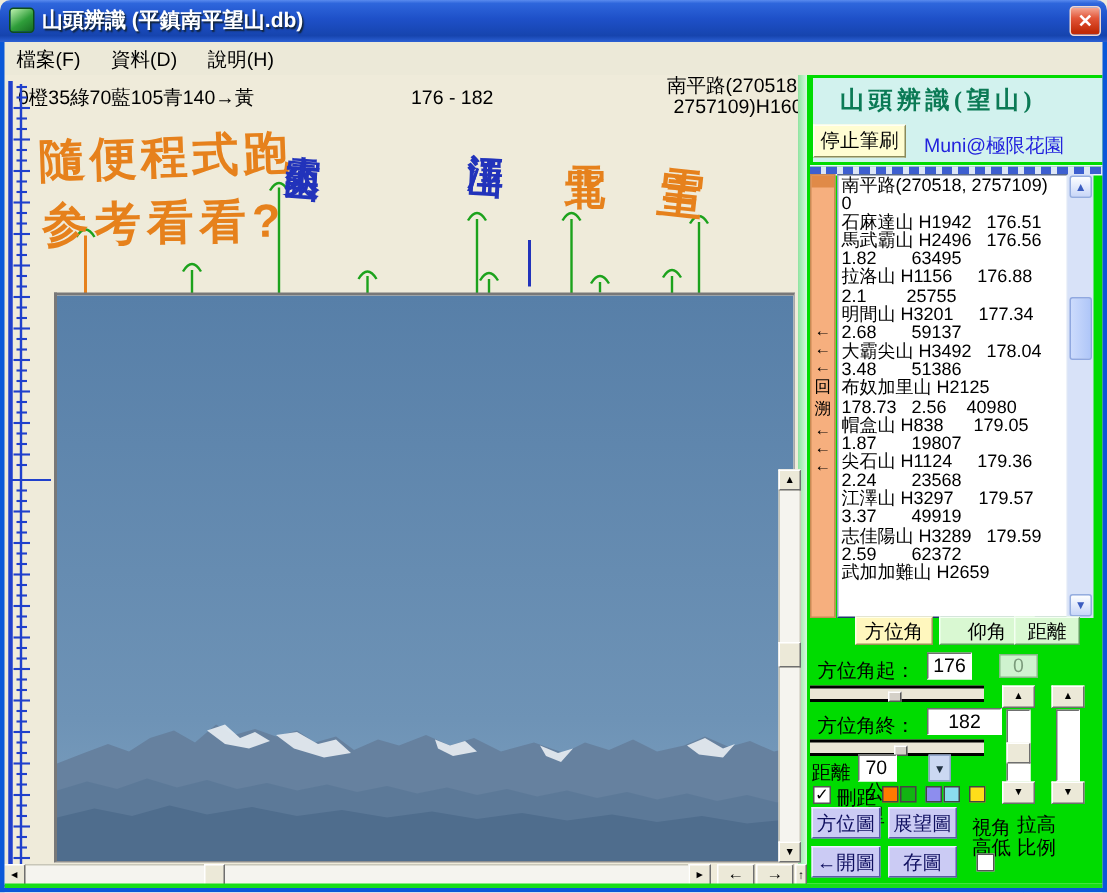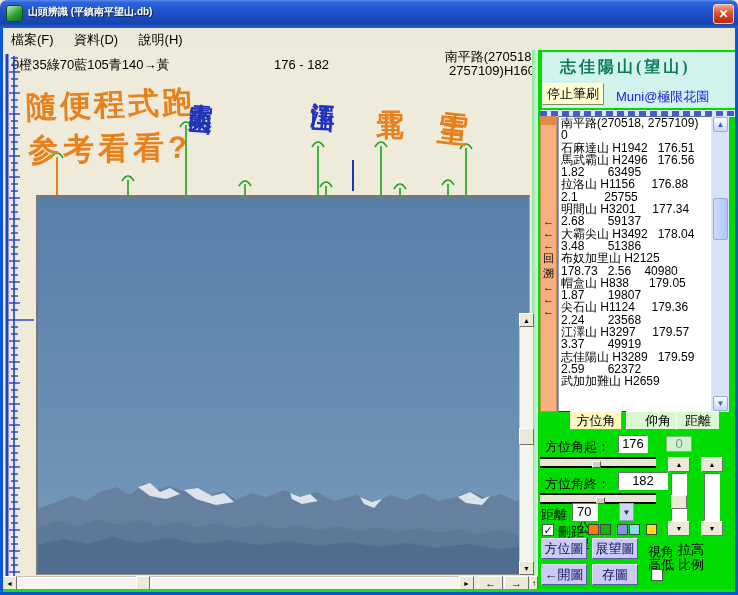--- a/index.html
+++ b/index.html
@@ -7,21 +7,21 @@
   body { font-family:"Liberation Sans", sans-serif; }
   .win { position:relative; width:738px; height:595px; background:#EFEBDA; overflow:hidden; }
   .abs { position:absolute; }
 
   
   .titlebar { left:0; top:0; width:738px; height:28px;
     background:linear-gradient(180deg,#5A8BEE 0%,#2E66DC 8%,#1E50C8 45%,#1644AE 85%,#2C60D4 100%);
     border-radius:7px 7px 0 0; color:#fff; }
   .appicon { left:6px; top:5px; width:17px; height:17px;
     background:linear-gradient(145deg,#BFF2B0,#2F9E3A 55%,#176B22); border:1px solid #0E4E18; border-radius:3px; }
-  .wtitle { left:28px; top:5px; font-size:10px; font-weight:bold; color:#fff; text-shadow:1px 1px 1px #123; white-space:nowrap; }
+  .wtitle { left:28px; top:5px; font-size:14px; font-weight:bold; color:#fff; text-shadow:1px 1px 1px #123; white-space:nowrap; }
   .closebtn { right:4px; top:4px; width:21px; height:20px; border:1px solid #F0D8D0; border-radius:3px;
     background:linear-gradient(180deg,#F5A995 0%,#E25537 40%,#C22B07 90%); color:#fff; font-size:12px; font-weight:bold;
     text-align:center; line-height:19px; }
   .menubar { left:3px; top:28px; width:732px; height:22px; background:#ECE9D8; }
   .menuitem { display:inline-block; padding:3px 8px 0 8px; font-size:13px; color:#000; height:22px; }
 
   
   .bl { left:0; top:28px; width:3px; height:567px; background:#0A58D8; }
   .br { left:735px; top:28px; width:3px; height:567px; background:#0A58D8; }
   .bb { left:0; top:592px; width:738px; height:3px; background:#0A58D8; }
@@ -261,21 +261,21 @@
   <div class="abs sbtn" style="left:2px;top:576px;width:15px;height:15px;line-height:14px;"><span>◄</span></div>
   <div class="abs thumbc" style="left:136px;top:576px;width:14px;height:15px;"></div>
   <div class="abs sbtn" style="left:459px;top:576px;width:15px;height:15px;line-height:14px;"><span>►</span></div>
 
   <div class="abs navbtn" style="left:478px;top:576px;width:25px;height:15px;"><span>←</span></div>
   <div class="abs navbtn" style="left:504px;top:576px;width:25px;height:15px;"><span>→</span></div>
   <div class="abs navbtn" style="left:530px;top:576px;width:8px;height:15px;font-size:8px;"><span>↑</span></div>
 
   <div class="abs panel"></div>
   <div class="abs phead"></div>
-  <div class="abs ptitle">志佳陽山(望山)</div>
+  <div class="abs ptitle">山頭辨識(望山)</div>
   <div class="abs stopbtn">停止筆刷</div>
   <div class="abs credit">Muni@極限花園</div>
   <div class="abs dashstrip"></div>
 
   <div class="abs markercol"></div>
   <div class="abs markerthumb"></div>
   <span class="abs mk" style="top:215px;">←</span>
   <span class="abs mk" style="top:227px;">←</span>
   <span class="abs mk" style="top:239px;">←</span>
   <span class="abs mk" style="top:252px;">回</span>

